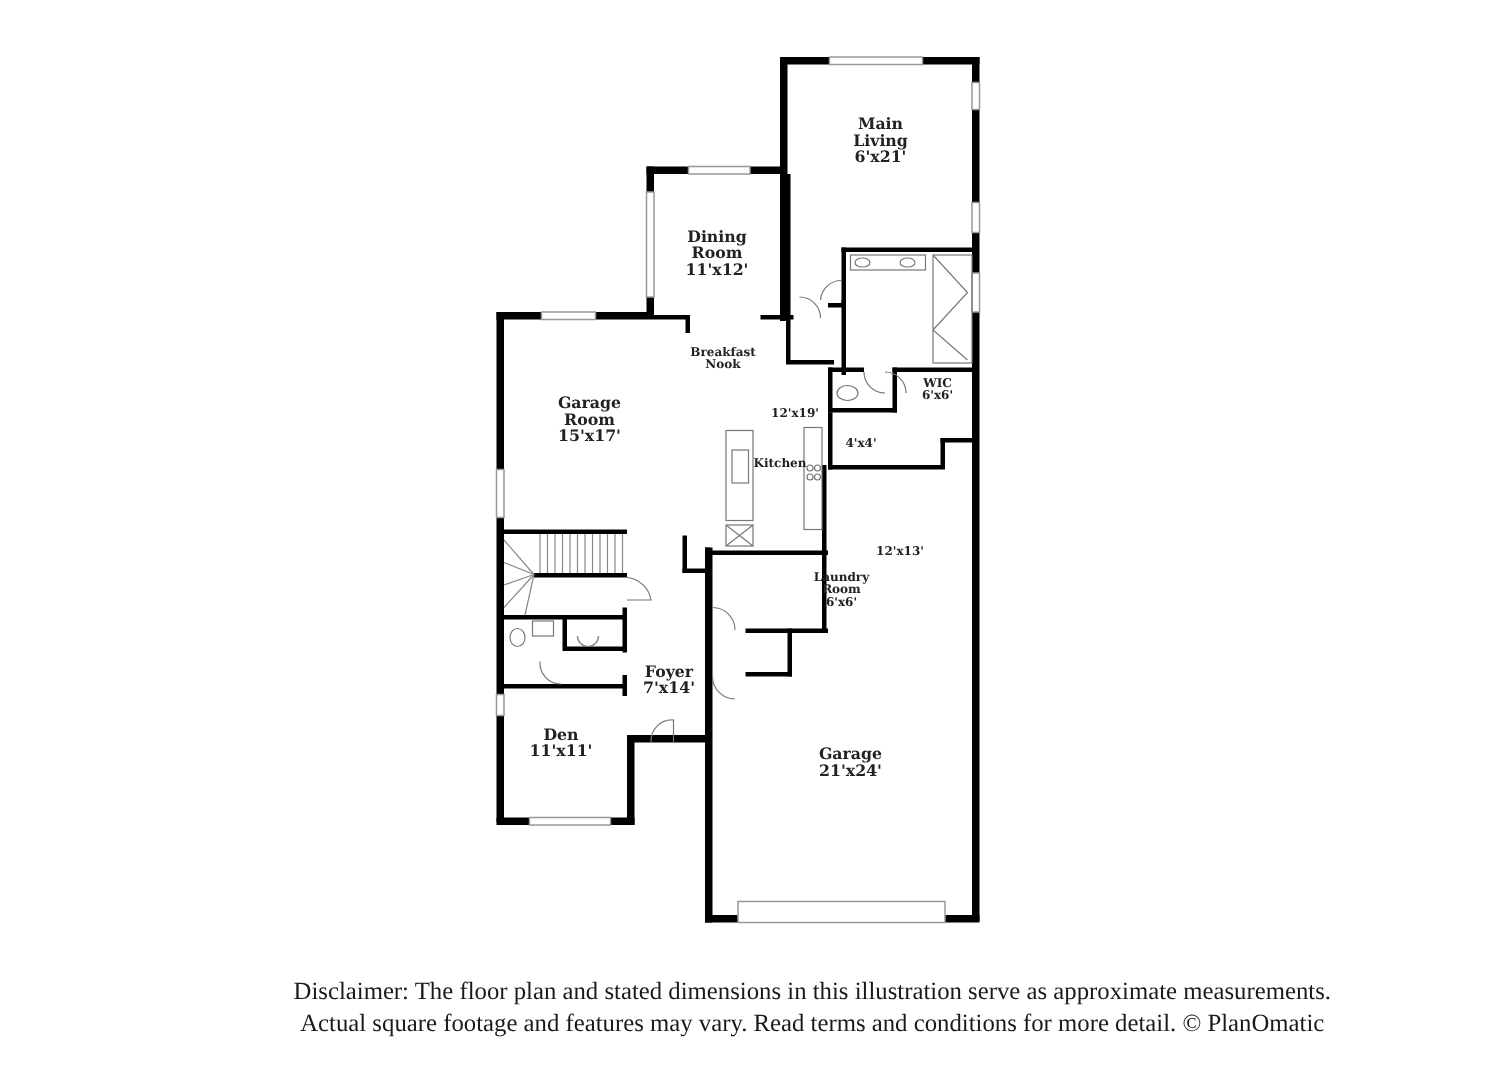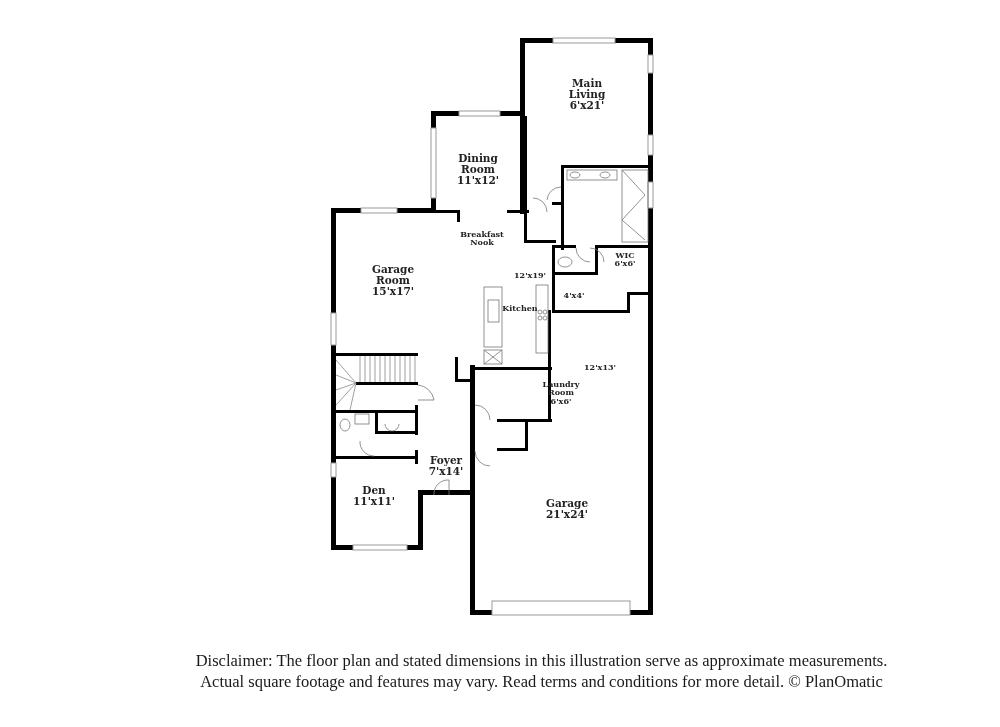--- a/index.html
+++ b/index.html
@@ -187,21 +187,21 @@
     <span>4'x4'</span>
   </div>
   <div class="room-label lbl-sm" style="left:515px; top:380px;margin-left:46px;">
     <span>Laundry</span>
     <span>Room</span>
     <span>6'x6'</span>
   </div>
   <div class="room-label lbl-sm" style="left:600px; top:363px;">
     <span>12'x13'</span>
   </div>
-  <div class="room-label lbl-lg" style="left:446px; top:443px;margin-top:12px;">
+  <div class="room-label lbl-lg" style="left:446px; top:443px;">
     <span>Foyer</span>
     <span>7'x14'</span>
   </div>
   <div class="room-label lbl-lg" style="left:374px; top:485px;">
     <span>Den</span>
     <span>11'x11'</span>
   </div>
   <div class="room-label lbl-lg" style="left:567px; top:498px;">
     <span>Garage</span>
     <span>21'x24'</span>

